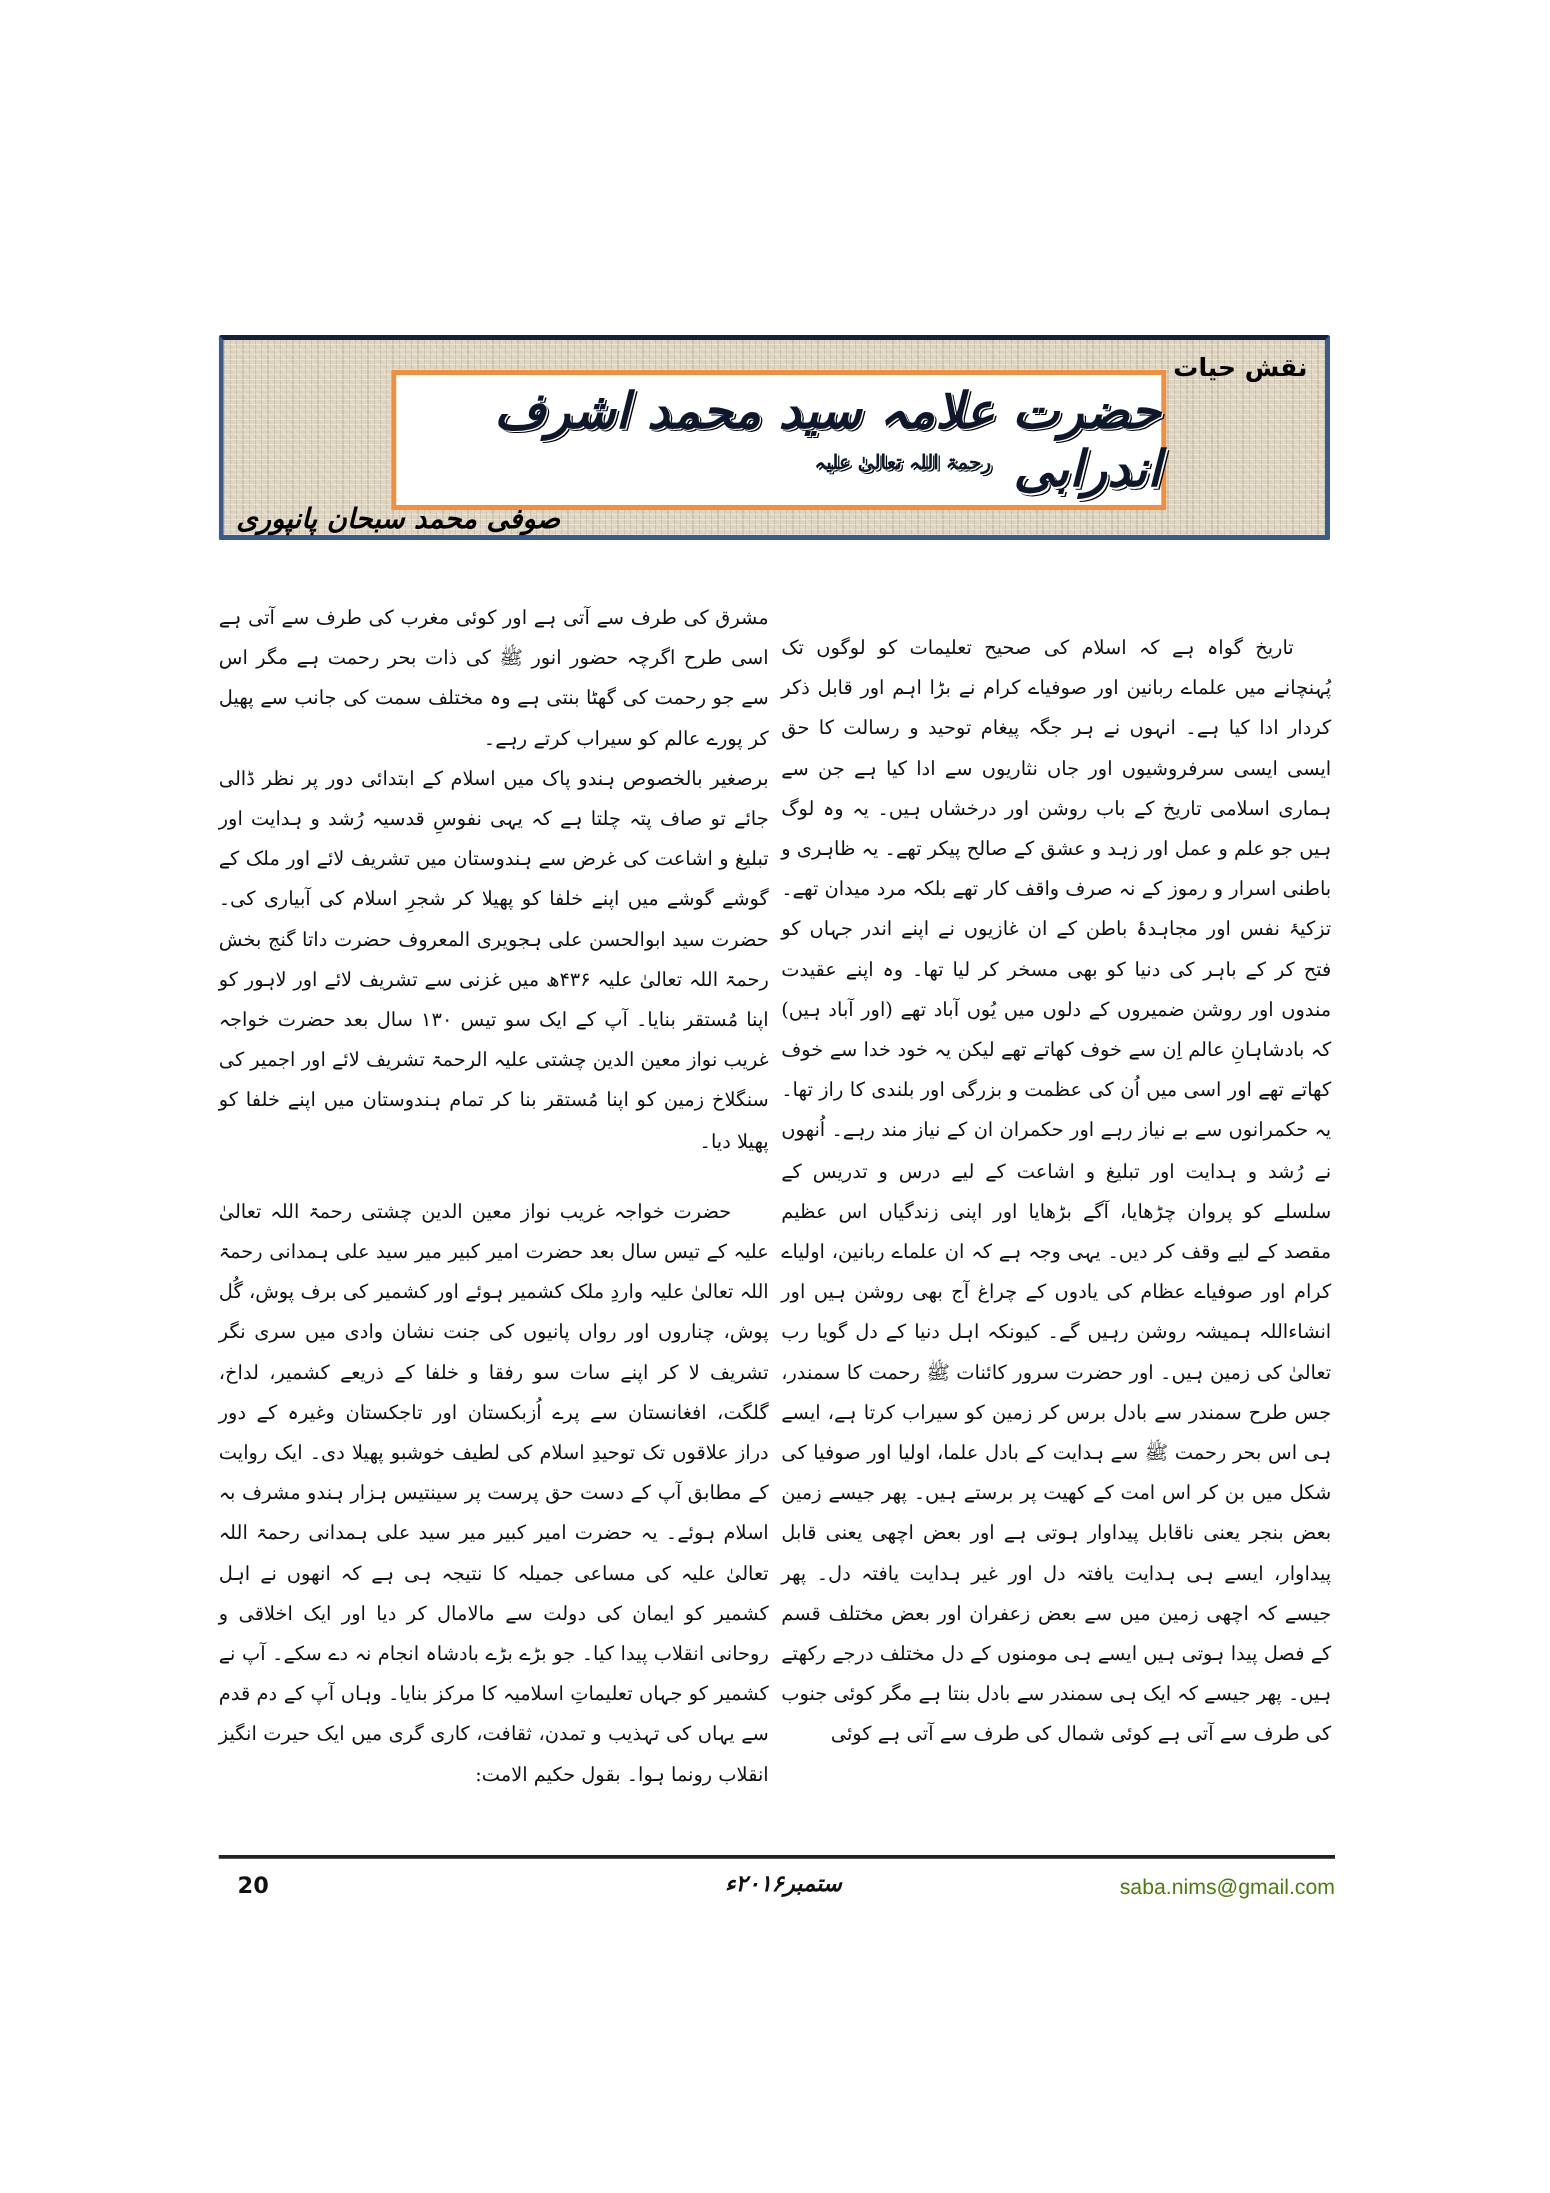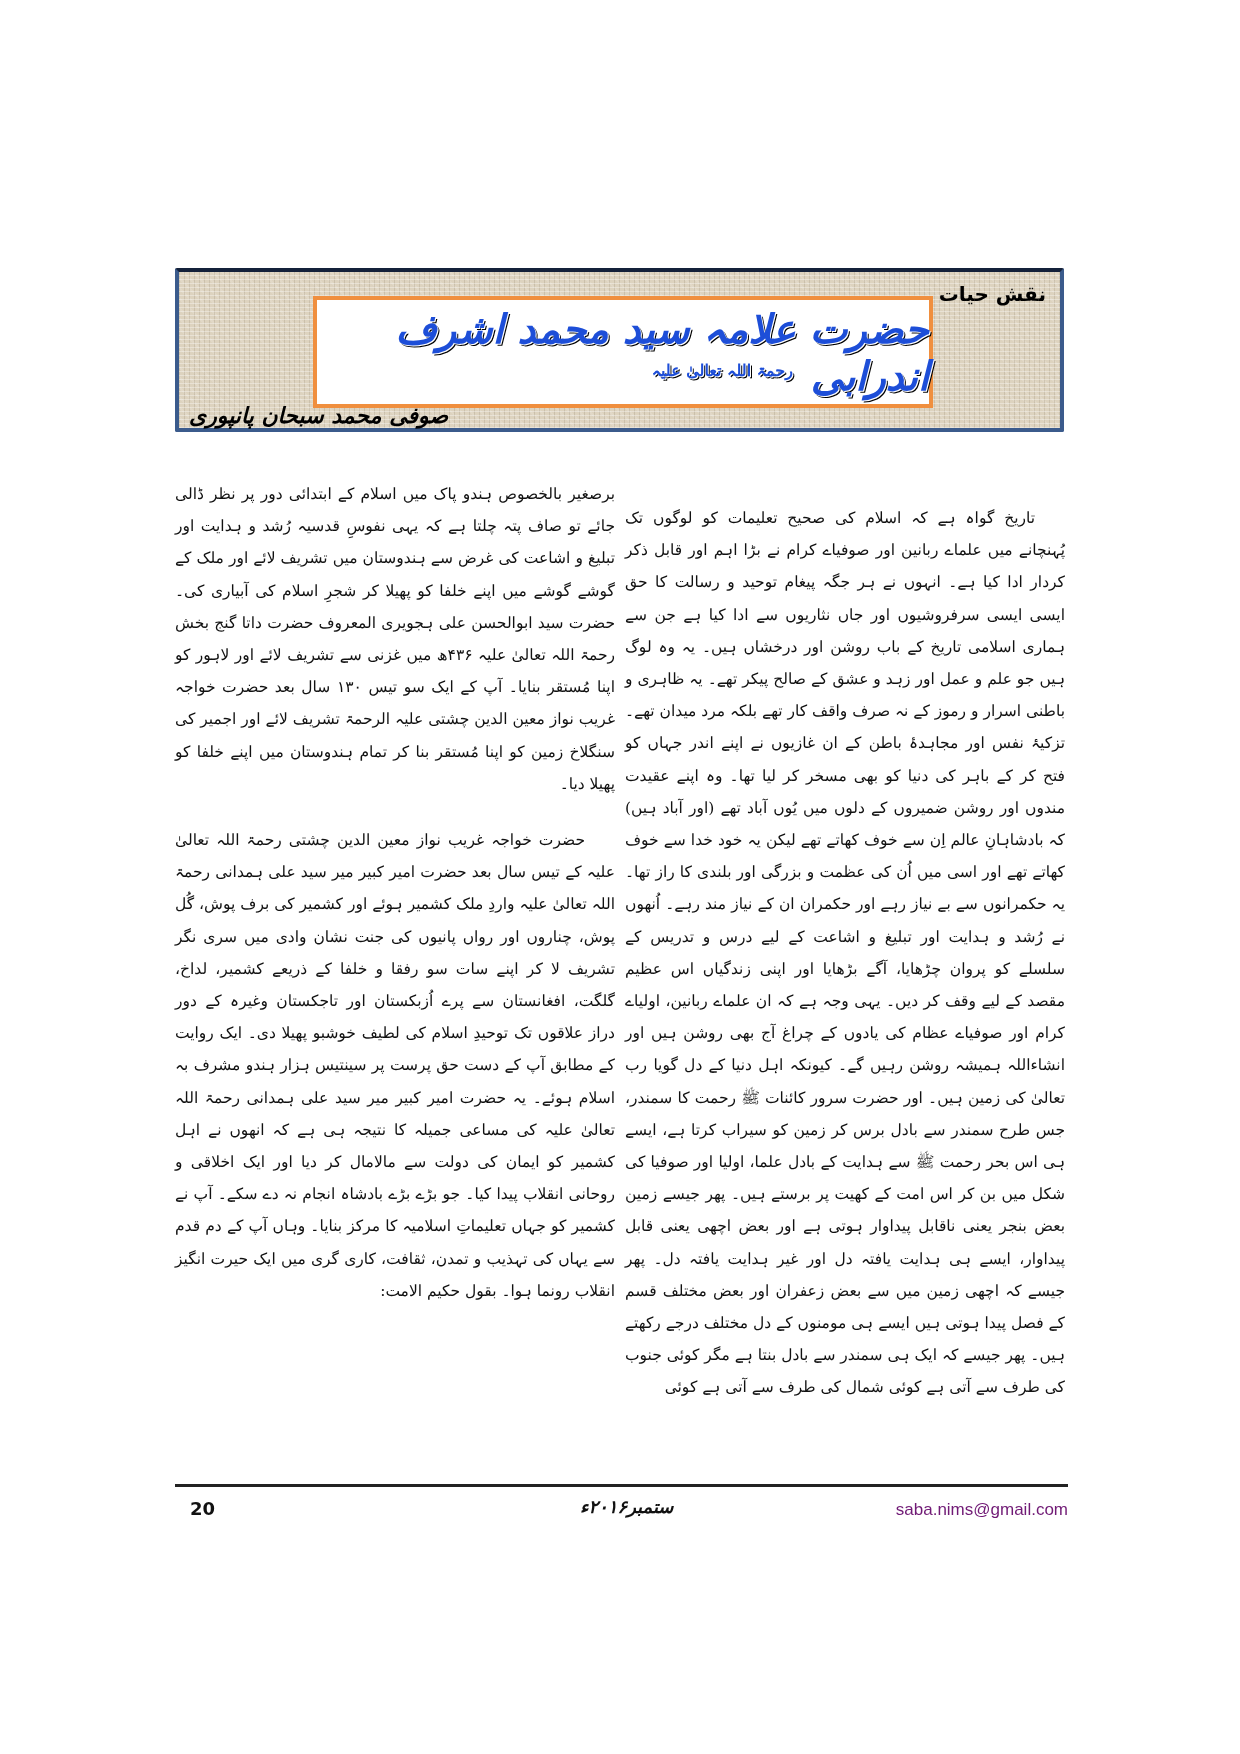--- a/index.html
+++ b/index.html
@@ -23,21 +23,21 @@
       font-family: "DejaVu Sans", sans-serif; font-weight: bold; font-size: 20px;
       direction: rtl; color: #000;
     }
     .title-box {
       position: absolute; left: 134px; top: 24px; width: 620px; height: 112px;
       background: #fff; border: 4px solid #f08f3e; box-sizing: border-box;
       display: flex; align-items: center; justify-content: center;
     }
     .title-text {
       direction: rtl; font-family: "DejaVu Serif", serif; font-weight: bold; font-style: italic;
-      font-size: 40px; color: #1d4ed8; letter-spacing: 0.5px;
+      font-size: 40px; color: #0f172a; letter-spacing: 0.5px;
       text-shadow: 1px 1px 0 #fff, 2px 2px 0 #000;
       margin-left: 18px;
     }
     .honorific-mark {
       font-size: 16px; vertical-align: super; font-style: normal; margin-right: 4px;
     }
     .author {
       position: absolute; left: 10px; bottom: 0;
       direction: rtl; font-family: "DejaVu Serif", serif; font-style: italic; font-weight: bold;
       font-size: 22px; color: #000;
@@ -60,21 +60,21 @@
     .page-number {
       position: absolute; left: 190px; top: 1498px; font-family: "DejaVu Sans", sans-serif;
       font-weight: bold; font-size: 18px; direction: rtl;
     }
     .issue-date {
       position: absolute; left: 580px; top: 1496px; font-family: Liberation Sans, sans-serif;
       font-style: italic; font-weight: bold; font-size: 18px; direction: rtl;
     }
     .email {
       position: absolute; right: 172px; top: 1500px; font-family: "Liberation Sans", sans-serif;
-      font-size: 17px; color: #701a75; text-align: right;
+      font-size: 17px; color: #4d7c0f; text-align: right;
     }
   </style>
 </head>
 <body>
 
 <div class="banner">
   <div class="section-label">نقش حیات</div>
   <div class="title-box">
     <div class="title-text">
       <span>حضرت علامہ سید محمد اشرف اندرابی</span>
@@ -82,20 +82,21 @@
     </div>
   </div>
   <div class="author">صوفی محمد سبحان پانپوری</div>
 </div>
 
 <div class="column col-right">
   <p class="indent">تاریخ گواہ ہے کہ اسلام کی صحیح تعلیمات کو لوگوں تک پُہنچانے میں علماے ربانین اور صوفیاے کرام نے بڑا اہم اور قابل ذکر کردار ادا کیا ہے۔ انہوں نے ہر جگہ پیغام توحید و رسالت کا حق ایسی ایسی سرفروشیوں اور جاں نثاریوں سے ادا کیا ہے جن سے ہماری اسلامی تاریخ کے باب روشن اور درخشاں ہیں۔ یہ وہ لوگ ہیں جو علم و عمل اور زہد و عشق کے صالح پیکر تھے۔ یہ ظاہری و باطنی اسرار و رموز کے نہ صرف واقف کار تھے بلکہ مرد میدان تھے۔ تزکیۂ نفس اور مجاہدۂ باطن کے ان غازیوں نے اپنے اندر جہاں کو فتح کر کے باہر کی دنیا کو بھی مسخر کر لیا تھا۔ وہ اپنے عقیدت مندوں اور روشن ضمیروں کے دلوں میں یُوں آباد تھے (اور آباد ہیں) کہ بادشاہانِ عالم اِن سے خوف کھاتے تھے لیکن یہ خود خدا سے خوف کھاتے تھے اور اسی میں اُن کی عظمت و بزرگی اور بلندی کا راز تھا۔ یہ حکمرانوں سے بے نیاز رہے اور حکمران ان کے نیاز مند رہے۔ اُنھوں نے رُشد و ہدایت اور تبلیغ و اشاعت کے لیے درس و تدریس کے سلسلے کو پروان چڑھایا، آگے بڑھایا اور اپنی زندگیاں اس عظیم مقصد کے لیے وقف کر دیں۔ یہی وجہ ہے کہ ان علماے ربانین، اولیاے کرام اور صوفیاے عظام کی یادوں کے چراغ آج بھی روشن ہیں اور انشاءاللہ ہمیشہ روشن رہیں گے۔ کیونکہ اہل دنیا کے دل گویا رب تعالیٰ کی زمین ہیں۔ اور حضرت سرور کائنات ﷺ رحمت کا سمندر، جس طرح سمندر سے بادل برس کر زمین کو سیراب کرتا ہے، ایسے ہی اس بحر رحمت ﷺ سے ہدایت کے بادل علما، اولیا اور صوفیا کی شکل میں بن کر اس امت کے کھیت پر برستے ہیں۔ پھر جیسے زمین بعض بنجر یعنی ناقابل پیداوار ہوتی ہے اور بعض اچھی یعنی قابل پیداوار، ایسے ہی ہدایت یافتہ دل اور غیر ہدایت یافتہ دل۔ پھر جیسے کہ اچھی زمین میں سے بعض زعفران اور بعض مختلف قسم کے فصل پیدا ہوتی ہیں ایسے ہی مومنوں کے دل مختلف درجے رکھتے ہیں۔ پھر جیسے کہ ایک ہی سمندر سے بادل بنتا ہے مگر کوئی جنوب کی طرف سے آتی ہے کوئی شمال کی طرف سے آتی ہے کوئی</p>
 </div>
 
 <div class="column col-left">
+  <p>مشرق کی طرف سے آتی ہے اور کوئی مغرب کی طرف سے آتی ہے اسی طرح اگرچہ حضور انور ﷺ کی ذات بحر رحمت ہے مگر اس سے جو رحمت کی گھٹا بنتی ہے وہ مختلف سمت کی جانب سے پھیل کر پورے عالم کو سیراب کرتے رہے۔</p>
   <p>برصغیر بالخصوص ہندو پاک میں اسلام کے ابتدائی دور پر نظر ڈالی جائے تو صاف پتہ چلتا ہے کہ یہی نفوسِ قدسیہ رُشد و ہدایت اور تبلیغ و اشاعت کی غرض سے ہندوستان میں تشریف لائے اور ملک کے گوشے گوشے میں اپنے خلفا کو پھیلا کر شجرِ اسلام کی آبیاری کی۔ حضرت سید ابوالحسن علی ہجویری المعروف حضرت داتا گنج بخش رحمۃ اللہ تعالیٰ علیہ ۴۳۶ھ میں غزنی سے تشریف لائے اور لاہور کو اپنا مُستقر بنایا۔ آپ کے ایک سو تیس ۱۳۰ سال بعد حضرت خواجہ غریب نواز معین الدین چشتی علیہ الرحمۃ تشریف لائے اور اجمیر کی سنگلاخ زمین کو اپنا مُستقر بنا کر تمام ہندوستان میں اپنے خلفا کو پھیلا دیا۔</p>
   <p class="indent">حضرت خواجہ غریب نواز معین الدین چشتی رحمۃ اللہ تعالیٰ علیہ کے تیس سال بعد حضرت امیر کبیر میر سید علی ہمدانی رحمۃ اللہ تعالیٰ علیہ واردِ ملک کشمیر ہوئے اور کشمیر کی برف پوش، گُل پوش، چناروں اور رواں پانیوں کی جنت نشان وادی میں سری نگر تشریف لا کر اپنے سات سو رفقا و خلفا کے ذریعے کشمیر، لداخ، گلگت، افغانستان سے پرے اُزبکستان اور تاجکستان وغیرہ کے دور دراز علاقوں تک توحیدِ اسلام کی لطیف خوشبو پھیلا دی۔ ایک روایت کے مطابق آپ کے دست حق پرست پر سینتیس ہزار ہندو مشرف بہ اسلام ہوئے۔ یہ حضرت امیر کبیر میر سید علی ہمدانی رحمۃ اللہ تعالیٰ علیہ کی مساعی جمیلہ کا نتیجہ ہی ہے کہ انھوں نے اہل کشمیر کو ایمان کی دولت سے مالامال کر دیا اور ایک اخلاقی و روحانی انقلاب پیدا کیا۔ جو بڑے بڑے بادشاہ انجام نہ دے سکے۔ آپ نے کشمیر کو جہاں تعلیماتِ اسلامیہ کا مرکز بنایا۔ وہاں آپ کے دم قدم سے یہاں کی تہذیب و تمدن، ثقافت، کاری گری میں ایک حیرت انگیز انقلاب رونما ہوا۔ بقول حکیم الامت:</p>
 </div>
 
 <div class="footer-rule"></div>
 <div class="page-number">20</div>
 <div class="issue-date">ستمبر۲۰۱۶ء</div>
 <div class="email">saba.nims@gmail.com</div>
 
 </body></html>

